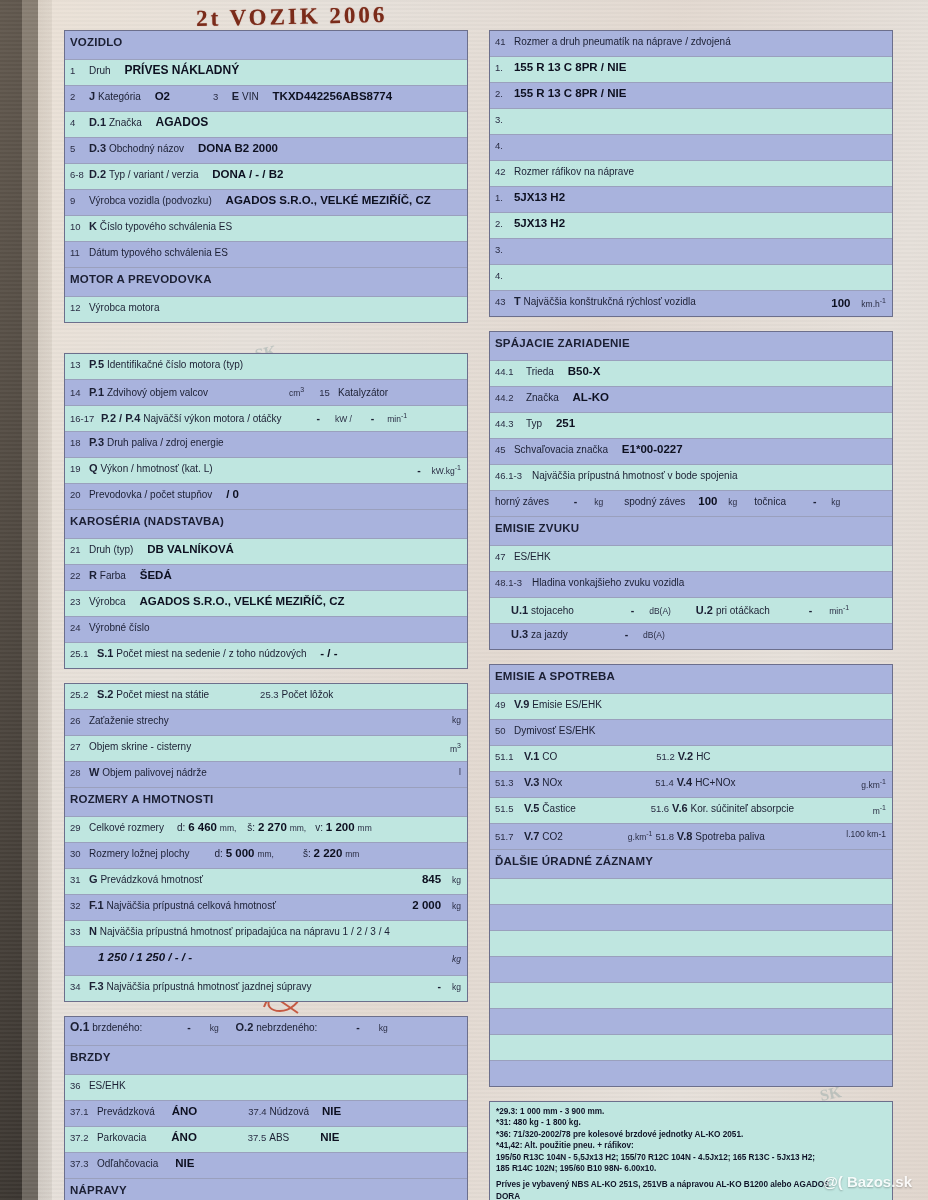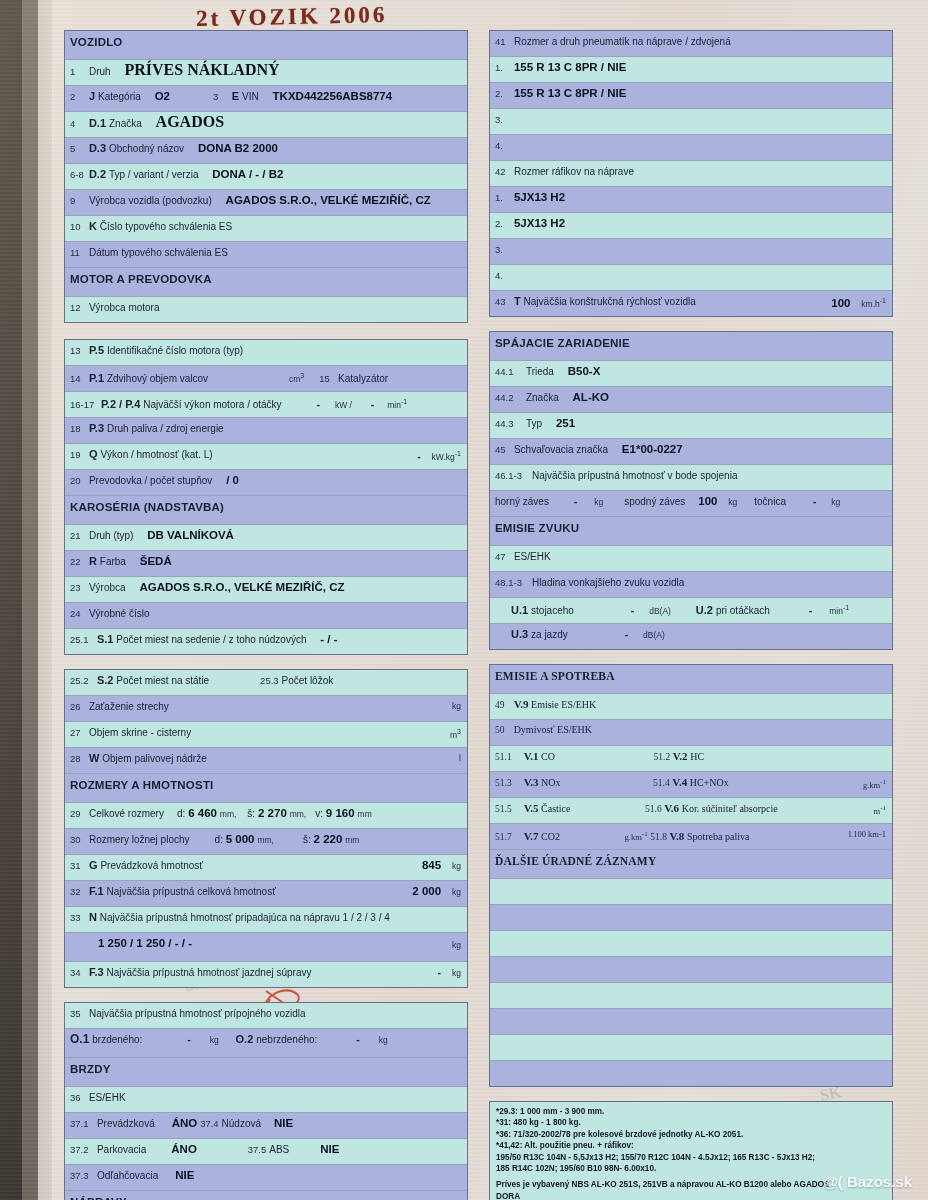--- a/index.html
+++ b/index.html
@@ -58,21 +58,21 @@
     font-size:11.5px;
     letter-spacing:.2px;
     padding-top:3px;padding-bottom:3px;
     min-height:22px;
   }
   .row.blank{min-height:21px;}
   .num{display:inline-block;min-width:16px;font-size:9.5px;color:#2a2d44;}
   .code{font-weight:700;font-size:11px;}
   .lbl{font-size:10px;}
   .val{font-weight:700;font-size:11.5px;color:#0d1020;}
-  .val.big{font-size:16px;font-family:Liberation Serif, serif;}
+  .val.big{font-size:12px;}
   .unit{font-size:8.5px;color:#2a2d44;}
   .sup{font-size:7px;vertical-align:super;}
   .r{position:absolute;right:6px;top:2px;}
   .dash{font-weight:700;}
   .sp{display:inline-block;width:8px;}
 
   .notes{
     font-size:8.2px;line-height:11.4px;color:#101428;font-weight:700;
     padding:4px 6px;background:#bfe6e0;
   }
@@ -201,21 +201,21 @@
 
     <div class="row hdr">MOTOR A PREVODOVKA</div>
 
     <div class="row">
       <span class="num">12</span>
       <span class="lbl">Výrobca motora</span>
       <span class="val"></span>
     </div>
   </div>
 
-  <div class="block" style="margin-top:16px;">
+  <div class="block" style="margin-top:30px;">
     <div class="row">
       <span class="num">13</span>
       <span class="code">P.5</span>
       <span class="lbl">Identifikačné číslo motora (typ)</span>
     </div>
 
     <div class="row alt">
       <span class="num">14</span>
       <span class="code">P.1</span>
       <span class="lbl">Zdvihový objem valcov</span>
@@ -323,21 +323,21 @@
     <div class="row">
       <span class="num">29</span>
       <span class="lbl">Celkové rozmery</span>
       <span style="margin-left:10px" class="lbl">d:</span>
       <span class="val">6 460</span>
       <span class="unit">mm,</span>
       <span style="margin-left:8px" class="lbl">š:</span>
       <span class="val">2 270</span>
       <span class="unit">mm,</span>
       <span style="margin-left:6px" class="lbl">v:</span>
-      <span class="val">9 160</span>
+      <span class="val">1 200</span>
       <span class="unit">mm</span>
     </div>
 
     <div class="row alt">
       <span class="num">30</span>
       <span class="lbl">Rozmery ložnej plochy</span>
       <span style="margin-left:22px" class="lbl">d:</span>
       <span class="val">5 000</span>
       <span class="unit">mm,</span>
       <span style="margin-left:26px" class="lbl">š:</span>
@@ -360,39 +360,35 @@
       <span class="r"><span class="val">2 000</span>
       <span style="margin-left:8px" class="unit">kg</span></span>
     </div>
 
     <div class="row">
       <span class="num">33</span>
       <span class="code">N</span>
       <span class="lbl">Najväčšia prípustná hmotnosť pripadajúca na nápravu 1 / 2 / 3 / 4</span>
     </div>
 
-    <div class="row alt" style="min-height:24px;">
+    <div class="row alt" style="min-height:24px;font-style:italic;">
       <span style="margin-left:28px" class="val">1 250 /  1 250 /   -   /   -</span>
       <span class="r unit" style="top:4px">kg</span>
     </div>
 
     <div class="row">
       <span class="num">34</span>
       <span class="code">F.3</span>
       <span class="lbl">Najväčšia prípustná hmotnosť jazdnej súpravy</span>
       <span class="r"><span class="dash">-</span>
       <span style="margin-left:8px" class="unit">kg</span></span>
     </div>
   </div>
 
   <div class="block" style="margin-top:14px;">
-    <div class="row">
-      <span class="num">35</span>
-      <span class="lbl">Najväčšia prípustná hmotnosť prípojného vozidla</span>
-    </div>
     <div class="row alt" style="min-height:24px;">
       <span class="code" style="font-size:12px">O.1</span>
       <span class="lbl">brzdeného:</span>
       <span style="margin-left:42px" class="dash">-</span>
       <span style="margin-left:16px" class="unit">kg</span>
       <span style="margin-left:14px" class="code" style2="">O.2</span>
       <span class="lbl">nebrzdeného:</span>
       <span style="margin-left:36px" class="dash">-</span>
       <span style="margin-left:16px" class="unit">kg</span>
     </div>
@@ -400,21 +396,21 @@
     <div class="row hdr">BRZDY</div>
 
     <div class="row">
       <span class="num">36</span>
       <span class="lbl">ES/EHK</span>
     </div>
     <div class="row alt">
       <span class="num" style="min-width:24px">37.1</span>
       <span class="lbl">Prevádzková</span>
       <span style="margin-left:14px" class="val">ÁNO</span>
-      <span style="" class="num">37.4</span>
+      <span style="margin-left:48px" class="num">37.4</span>
       <span class="lbl">Núdzová</span>
       <span style="margin-left:10px" class="val">NIE</span>
     </div>
     <div class="row">
       <span class="num" style="min-width:24px">37.2</span>
       <span class="lbl">Parkovacia</span>
       <span style="margin-left:22px" class="val">ÁNO</span>
       <span style="margin-left:48px" class="num">37.5</span>
       <span class="lbl">ABS</span>
       <span style="margin-left:28px" class="val">NIE</span>
@@ -546,21 +542,21 @@
       <span style="margin-left:14px" class="unit">min<span class="sup">-1</span></span>
     </div>
     <div class="row alt">
       <span style="margin-left:16px" class="code">U.3</span>
       <span class="lbl">za jazdy</span>
       <span style="margin-left:54px" class="dash">-</span>
       <span style="margin-left:12px" class="unit">dB(A)</span>
     </div>
   </div>
 
-  <div class="block" style="margin-top:14px;font-family:Liberation Serif, serif;">
+  <div class="block" style="margin-top:14px;">
     <div class="row hdr">EMISIE A SPOTREBA</div>
     <div class="row">
       <span class="num">49</span>
       <span class="code">V.9</span>
       <span class="lbl">Emisie ES/EHK</span>
     </div>
     <div class="row alt">
       <span class="num">50</span>
       <span class="lbl">Dymivosť ES/EHK</span>
     </div>

